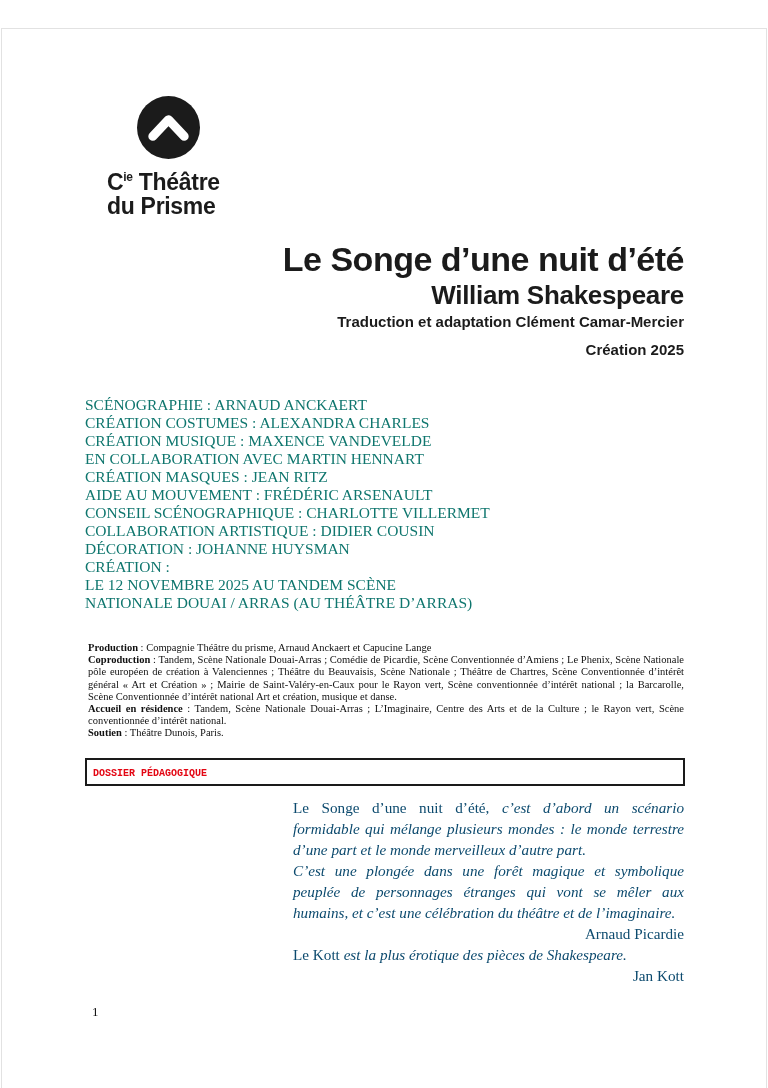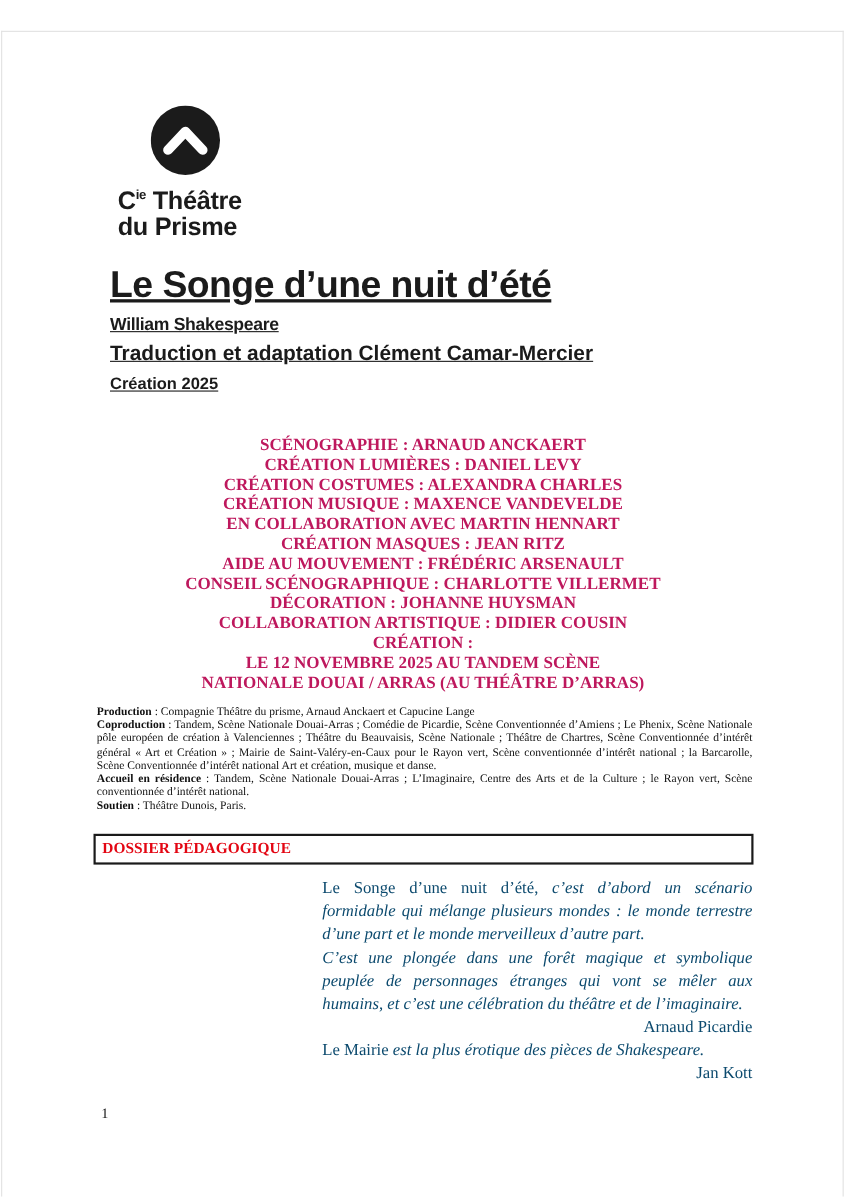--- a/index.html
+++ b/index.html
@@ -14,46 +14,46 @@
   
   .logo { position:absolute; left:107px; top:96px; width:170px; }
   .logo-mark { display:block; margin-left:30px; width:63px; height:63px; }
   .logo-text {
     margin-top:6px; font-family:"Liberation Sans", sans-serif; font-weight:bold;
     font-size:23px; line-height:24px; color:#1b1b1b; letter-spacing:-0.3px;
   }
   .logo-text sup { font-size:12px; vertical-align:super; }
   
   .header-block {
-    position:absolute; left:100px; right:84px; top:238px; 
-    font-family:"Liberation Sans", sans-serif; font-weight:bold; color:#1b1b1b;text-decoration:underline;
+    position:absolute; left:77px; right:84px; top:238px; text-align:right;
+    font-family:"Liberation Sans", sans-serif; font-weight:bold; color:#1b1b1b;
   }
   .title    { font-size:34px; line-height:42px; letter-spacing:-0.5px; }
-  .author   { font-size:16px; line-height:31px; letter-spacing:-0.3px; }
+  .author   { font-size:26px; line-height:31px; letter-spacing:-0.3px; }
   .direction{ font-size:20px; line-height:25px; }
-  .translation { font-size:19px; line-height:21px; }
+  .translation { font-size:15px; line-height:21px; }
   .creation { font-size:15px; line-height:18px; margin-top:9px; }
   
   .credits {
-    position:absolute; left:85px; right:84px; top:396px; text-align:center;
-    font-weight:bold; font-size:15.5px; line-height:18px; color:#be185d;
+    position:absolute; left:85px; right:84px; top:396px; text-align:left;
+    font-weight:normal; font-size:15.5px; line-height:18px; color:#0f766e;
   }
   
   .production {
     position:absolute; left:88px; right:84px; top:642px;
     font-size:10.5px; line-height:12.2px; color:#111;
   }
   .production p { margin:0; text-align:justify; }
   .production b { font-weight:bold; }
   
   .dossier-box {
     position:absolute; left:85px; right:83px; top:758px;
     border:2px solid #1a1a1a; padding:2px 6px 4px 6px;
   }
-  .dossier-label { font-weight:bold; font-size:14px; }
+  .dossier-label { font-weight:bold; font-size:10px;font-family:Liberation Mono, monospace; }
   
   .quote {
     position:absolute; left:293px; right:84px; top:797px;
     font-size:15.2px; line-height:21px; color:#0c4a6e;
   }
   .quote .jp { margin:0; text-align:justify; font-style:italic; }
   .quote .roman { font-style:normal; }
   .quote .attr { margin:0; text-align:right; font-style:normal; }
   .quote .kott { margin:0; text-align:left; font-style:italic; }
   
@@ -80,47 +80,46 @@
 
   <div class="header-block">
     <div class="title">Le Songe d’une nuit d’été</div>
     <div class="author">William Shakespeare</div>
     <div class="translation">Traduction et adaptation Clément Camar-Mercier</div>
     <div class="creation">Création 2025</div>
   </div>
 
   <div class="credits">
     <div>SCÉNOGRAPHIE : ARNAUD ANCKAERT</div>
-    <div>CRÉATION LUMIÈRES : DANIEL LEVY</div>
     <div>CRÉATION COSTUMES : ALEXANDRA CHARLES</div>
     <div>CRÉATION MUSIQUE : MAXENCE VANDEVELDE</div>
     <div>EN COLLABORATION AVEC MARTIN HENNART</div>
     <div>CRÉATION MASQUES : JEAN RITZ</div>
     <div>AIDE AU MOUVEMENT : FRÉDÉRIC ARSENAULT</div>
     <div>CONSEIL SCÉNOGRAPHIQUE : CHARLOTTE VILLERMET</div>
+    <div>COLLABORATION ARTISTIQUE : DIDIER COUSIN</div>
     <div>DÉCORATION : JOHANNE HUYSMAN</div>
-    <div>COLLABORATION ARTISTIQUE : DIDIER COUSIN</div>
     <div>CRÉATION :</div>
     <div>LE 12 NOVEMBRE 2025 AU TANDEM SCÈNE</div>
     <div>NATIONALE DOUAI / ARRAS (AU THÉÂTRE D’ARRAS)</div>
   </div>
 
   <div class="production">
     <p><b>Production</b><span> : Compagnie Théâtre du prisme, Arnaud Anckaert et Capucine Lange</span></p>
     <p><b>Coproduction</b><span> : Tandem, Scène Nationale Douai-Arras ; Comédie de Picardie, Scène Conventionnée d’Amiens ; Le Phenix, Scène Nationale pôle européen de création à Valenciennes ; Théâtre du Beauvaisis, Scène Nationale ; Théâtre de Chartres, Scène Conventionnée d’intérêt général « Art et Création » ; Mairie de Saint-Valéry-en-Caux pour le Rayon vert, Scène conventionnée d’intérêt national ; la Barcarolle, Scène Conventionnée d’intérêt national Art et création, musique et danse.</span></p>
     <p><b>Accueil en résidence</b><span> : Tandem, Scène Nationale Douai-Arras ; L’Imaginaire, Centre des Arts et de la Culture ; le Rayon vert, Scène conventionnée d’intérêt national.</span></p>
     <p><b>Soutien</b><span> : Théâtre Dunois, Paris.</span></p>
   </div>
 
   <div class="dossier-box">
     <span class="dossier-label" style="color:#e30613;">DOSSIER PÉDAGOGIQUE</span>
   </div>
 
   <div class="quote">
     <p class="jp"><span class="roman">Le Songe d’une nuit d’été,</span><span> c’est d’abord un scénario formidable qui mélange plusieurs mondes : le monde terrestre d’une part et le monde merveilleux d’autre part.</span></p>
     <p class="jp">C’est une plongée dans une forêt magique et symbolique peuplée de personnages étranges qui vont se mêler aux humains, et c’est une célébration du théâtre et de l’imaginaire.</p>
     <p class="attr">Arnaud Picardie</p>
-    <p class="kott"><span class="roman">Le Mairie</span><span> est la plus érotique des pièces de Shakespeare.</span></p>
+    <p class="kott"><span class="roman">Le Kott</span><span> est la plus érotique des pièces de Shakespeare.</span></p>
     <p class="attr">Jan Kott</p>
   </div>
 
   <div class="page-number">1</div>
 </div>
 
 </body></html>

